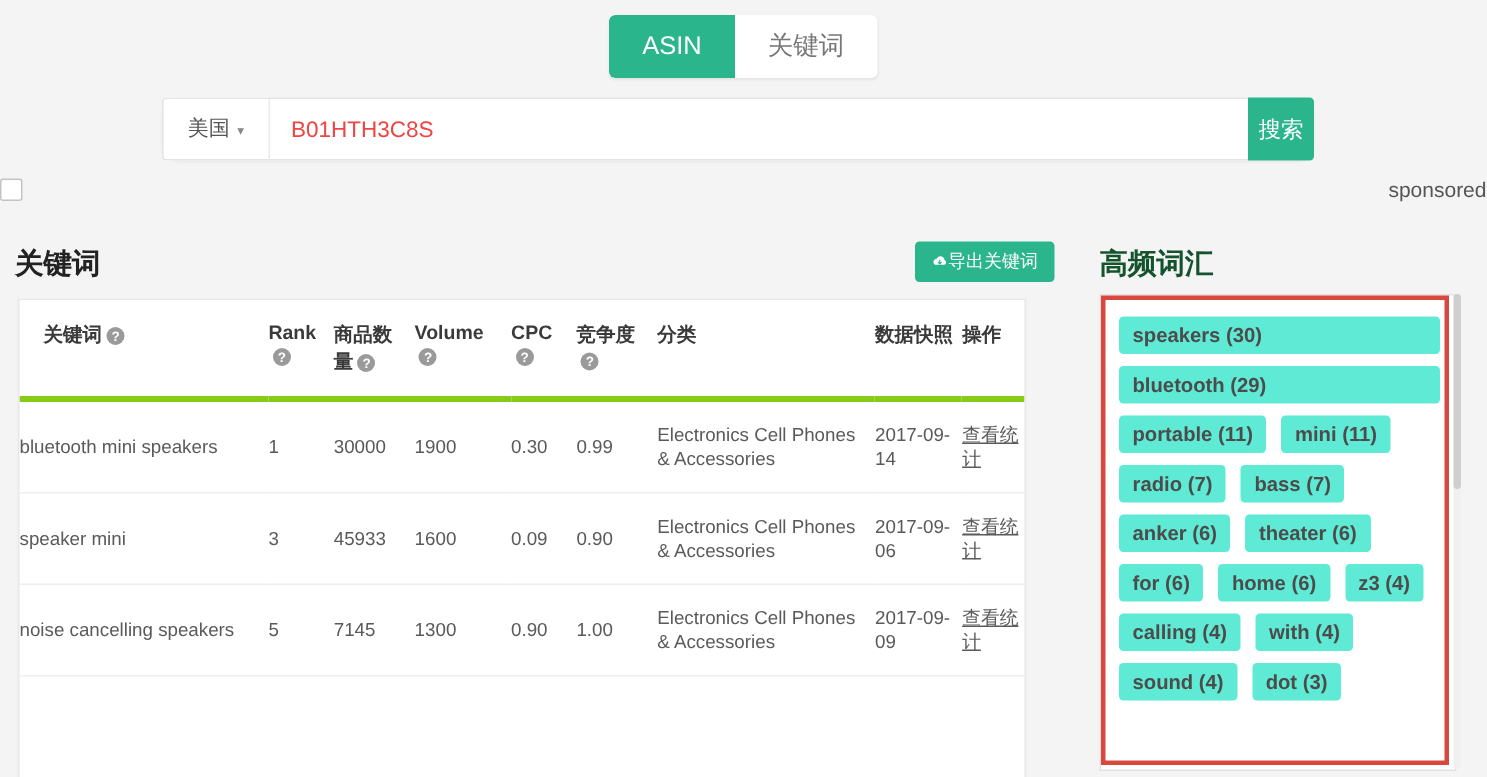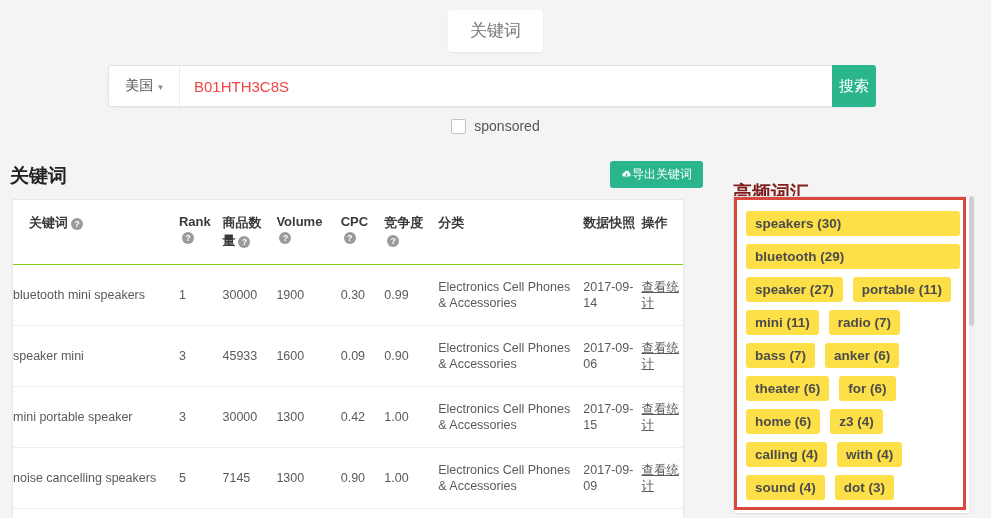--- a/index.html
+++ b/index.html
@@ -100,21 +100,21 @@
     font-family: "Liberation Sans", "DejaVu Sans", sans-serif;
   }
 
   
   .sponsored-row {
     position: absolute;
     top: 118px;
     left: 0;
     width: 991px;
     display: flex;
-    justify-content: center;
+    justify-content: space-between;
     align-items: center;
   }
   .sponsored-box {
     width: 13px;
     height: 13px;
     border: 1px solid #c3c3c3;
     background: #fff;
     border-radius: 2px;
     margin-right: 8px;
     cursor: pointer;
@@ -129,25 +129,25 @@
   .kw-heading {
     position: absolute;
     top: 163px;
     left: 10px;
     font-size: 19px;
     font-weight: bold;
     color: #222;
   }
   .hf-heading {
     position: absolute;
-    top: 180px;
+    top: 163px;
     left: 733px;
     font-size: 19px;
     font-weight: bold;
-    color: #7f1d1d;
+    color: #14532d;
   }
   .export-btn {
     position: absolute;
     top: 161px;
     left: 610px;
     height: 27px;
     background: #2bb58d;
     color: #fff;
     border: none;
     border-radius: 3px;
@@ -179,21 +179,21 @@
     border-collapse: collapse;
     table-layout: fixed;
   }
   table.kw-table th {
     font-size: 13px;
     font-weight: bold;
     color: #3a3a3a;
     text-align: left;
     padding: 14px 4px 14px 0;
     vertical-align: top;
-    border-bottom: 1px solid #84cc16;
+    border-bottom: 4px solid #84cc16;
   }
   table.kw-table th:first-child { padding-left: 16px; }
   table.kw-table td {
     font-size: 12.5px;
     color: #5a5a5a;
     padding: 14px 4px 14px 0;
     vertical-align: middle;
     border-bottom: 1px solid #f0eeee;
   }
   table.kw-table td:first-child { }
@@ -245,21 +245,21 @@
     overflow: hidden;
   }
   .hf-inner {
     padding: 14px 10px 10px 12px;
     display: flex;
     flex-wrap: wrap;
     gap: 8px 10px;
     align-content: flex-start;
   }
   .hf-tag {
-    background: #fde047;
+    background: #5eead4;
     color: #4c4c4c;
     font-size: 13.5px;
     font-weight: bold;
     border-radius: 3px;
     padding: 4px 9px;
     line-height: 17px;
     cursor: pointer;
     white-space: nowrap;
   }
   .hf-tag.w-full { width: 100%; box-sizing: border-box; }
@@ -292,20 +292,21 @@
     height: 130px;
     background: #cfcfcf;
     border-radius: 3px;
   }
 </style>
 </head>
 <body>
 
 <div class="tabs-wrap">
   <div class="tab-group">
+    <div class="tab active">ASIN</div>
     <div class="tab">关键词</div>
   </div>
 </div>
 
 <div class="search-wrap">
   <div class="country-select">
     <span>美国</span>
     <span class="caret">▾</span>
   </div>
   <input class="asin-input" type="text" value="B01HTH3C8S" style="">
@@ -372,50 +373,38 @@
           <td>3</td>
           <td>45933</td>
           <td>1600</td>
           <td>0.09</td>
           <td>0.90</td>
           <td class="cat-cell">Electronics Cell Phones &amp; Accessories</td>
           <td class="snap-cell">2017-09-06</td>
           <td><span class="view-link">查看统计</span></td>
         </tr>
         <tr>
-          <td>mini portable speaker</td>
-          <td>3</td>
-          <td>30000</td>
-          <td>1300</td>
-          <td>0.42</td>
-          <td>1.00</td>
-          <td class="cat-cell">Electronics Cell Phones &amp; Accessories</td>
-          <td class="snap-cell">2017-09-15</td>
-          <td><span class="view-link">查看统计</span></td>
-        </tr>
-        <tr>
           <td>noise cancelling speakers</td>
           <td>5</td>
           <td>7145</td>
           <td>1300</td>
           <td>0.90</td>
           <td>1.00</td>
           <td class="cat-cell">Electronics Cell Phones &amp; Accessories</td>
           <td class="snap-cell">2017-09-09</td>
           <td><span class="view-link">查看统计</span></td>
         </tr>
       </tbody>
   </table>
 </div>
 
 <div class="hf-panel">
   <div class="hf-inner" id="hf-inner">
       <div class="hf-tag w-full">speakers (30)</div>
       <div class="hf-tag w-full">bluetooth (29)</div>
-      <div class="hf-tag">speaker (27)</div>
       <div class="hf-tag">portable (11)</div>
       <div class="hf-tag">mini (11)</div>
       <div class="hf-tag">radio (7)</div>
       <div class="hf-tag">bass (7)</div>
       <div class="hf-tag">anker (6)</div>
       <div class="hf-tag">theater (6)</div>
       <div class="hf-tag">for (6)</div>
       <div class="hf-tag">home (6)</div>
       <div class="hf-tag">z3 (4)</div>
       <div class="hf-tag">calling (4)</div>

